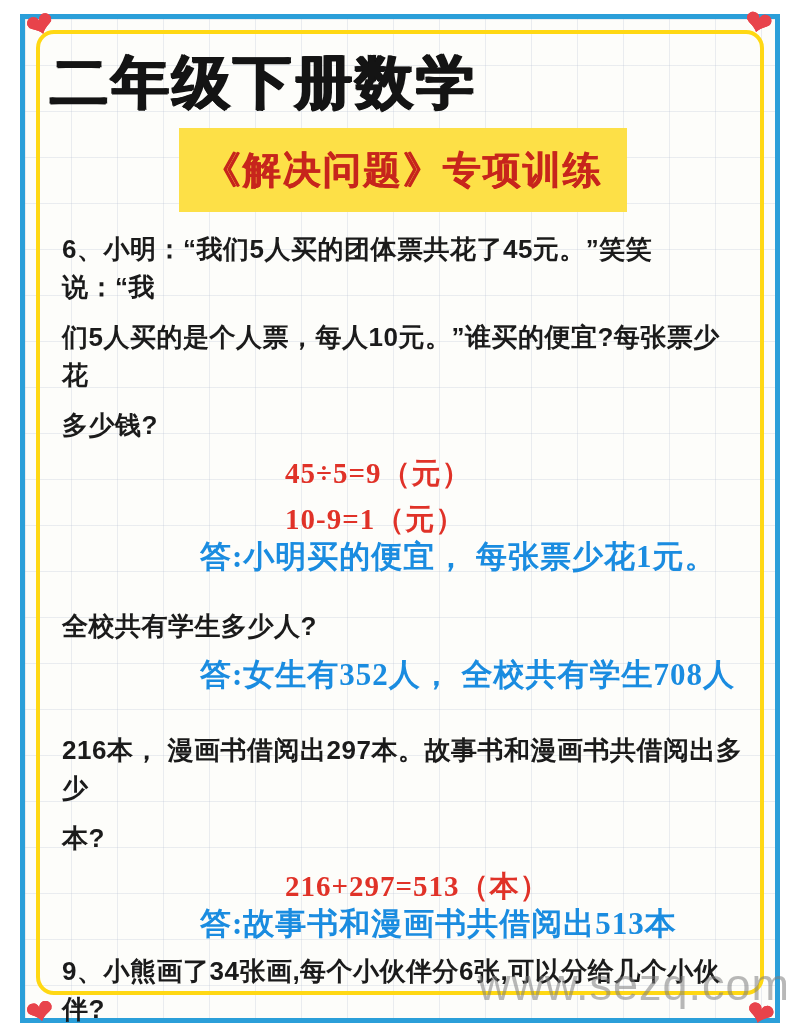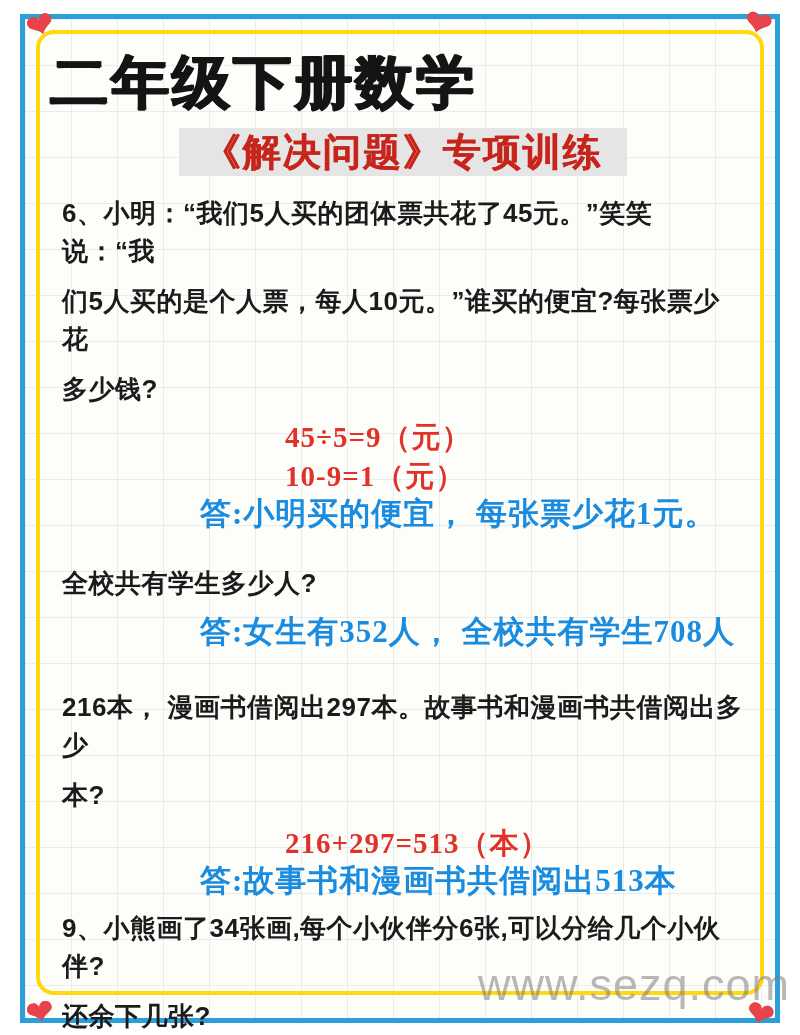--- a/index.html
+++ b/index.html
@@ -48,38 +48,38 @@
     text-align:left;
     font-size:58px;line-height:72px;
     font-weight:900;
     color:#141414;
     letter-spacing:3px;
     text-shadow:1.5px 0 0 #141414, 0 1px 0 #141414, -1px 0 0 #141414;
   }
   .subtitle-row{margin-top:10px;text-align:center;}
   .subtitle{
     display:inline-block;
-    background:#e5e5e5;
+    background:#fde047;
     color:#c7251c;
     font-size:38px;line-height:44px;
     font-weight:900;
-    padding:2px 24px;
+    padding:20px 24px;
     letter-spacing:2px;
     text-shadow:0.8px 0 0 #c7251c;
   }
   .problem{margin:0;}
   .problem .q-line{
     margin:12px;
     font-size:26px;line-height:38px;
     color:#1b1b1b;
     font-weight:600;
     letter-spacing:0.5px;
   }
   .problem .equation{
-    margin:4px 0 0 235px;
+    margin:11px 0 0 235px;
     font-family:"Liberation Serif",serif;
     font-size:29px;line-height:35px;
     font-weight:700;
     color:#e03228;
     letter-spacing:1px;
   }
   .problem .answer{
     margin:2px 0 0 150px;
     font-family:"Liberation Serif",serif;
     font-size:31px;line-height:36px;

